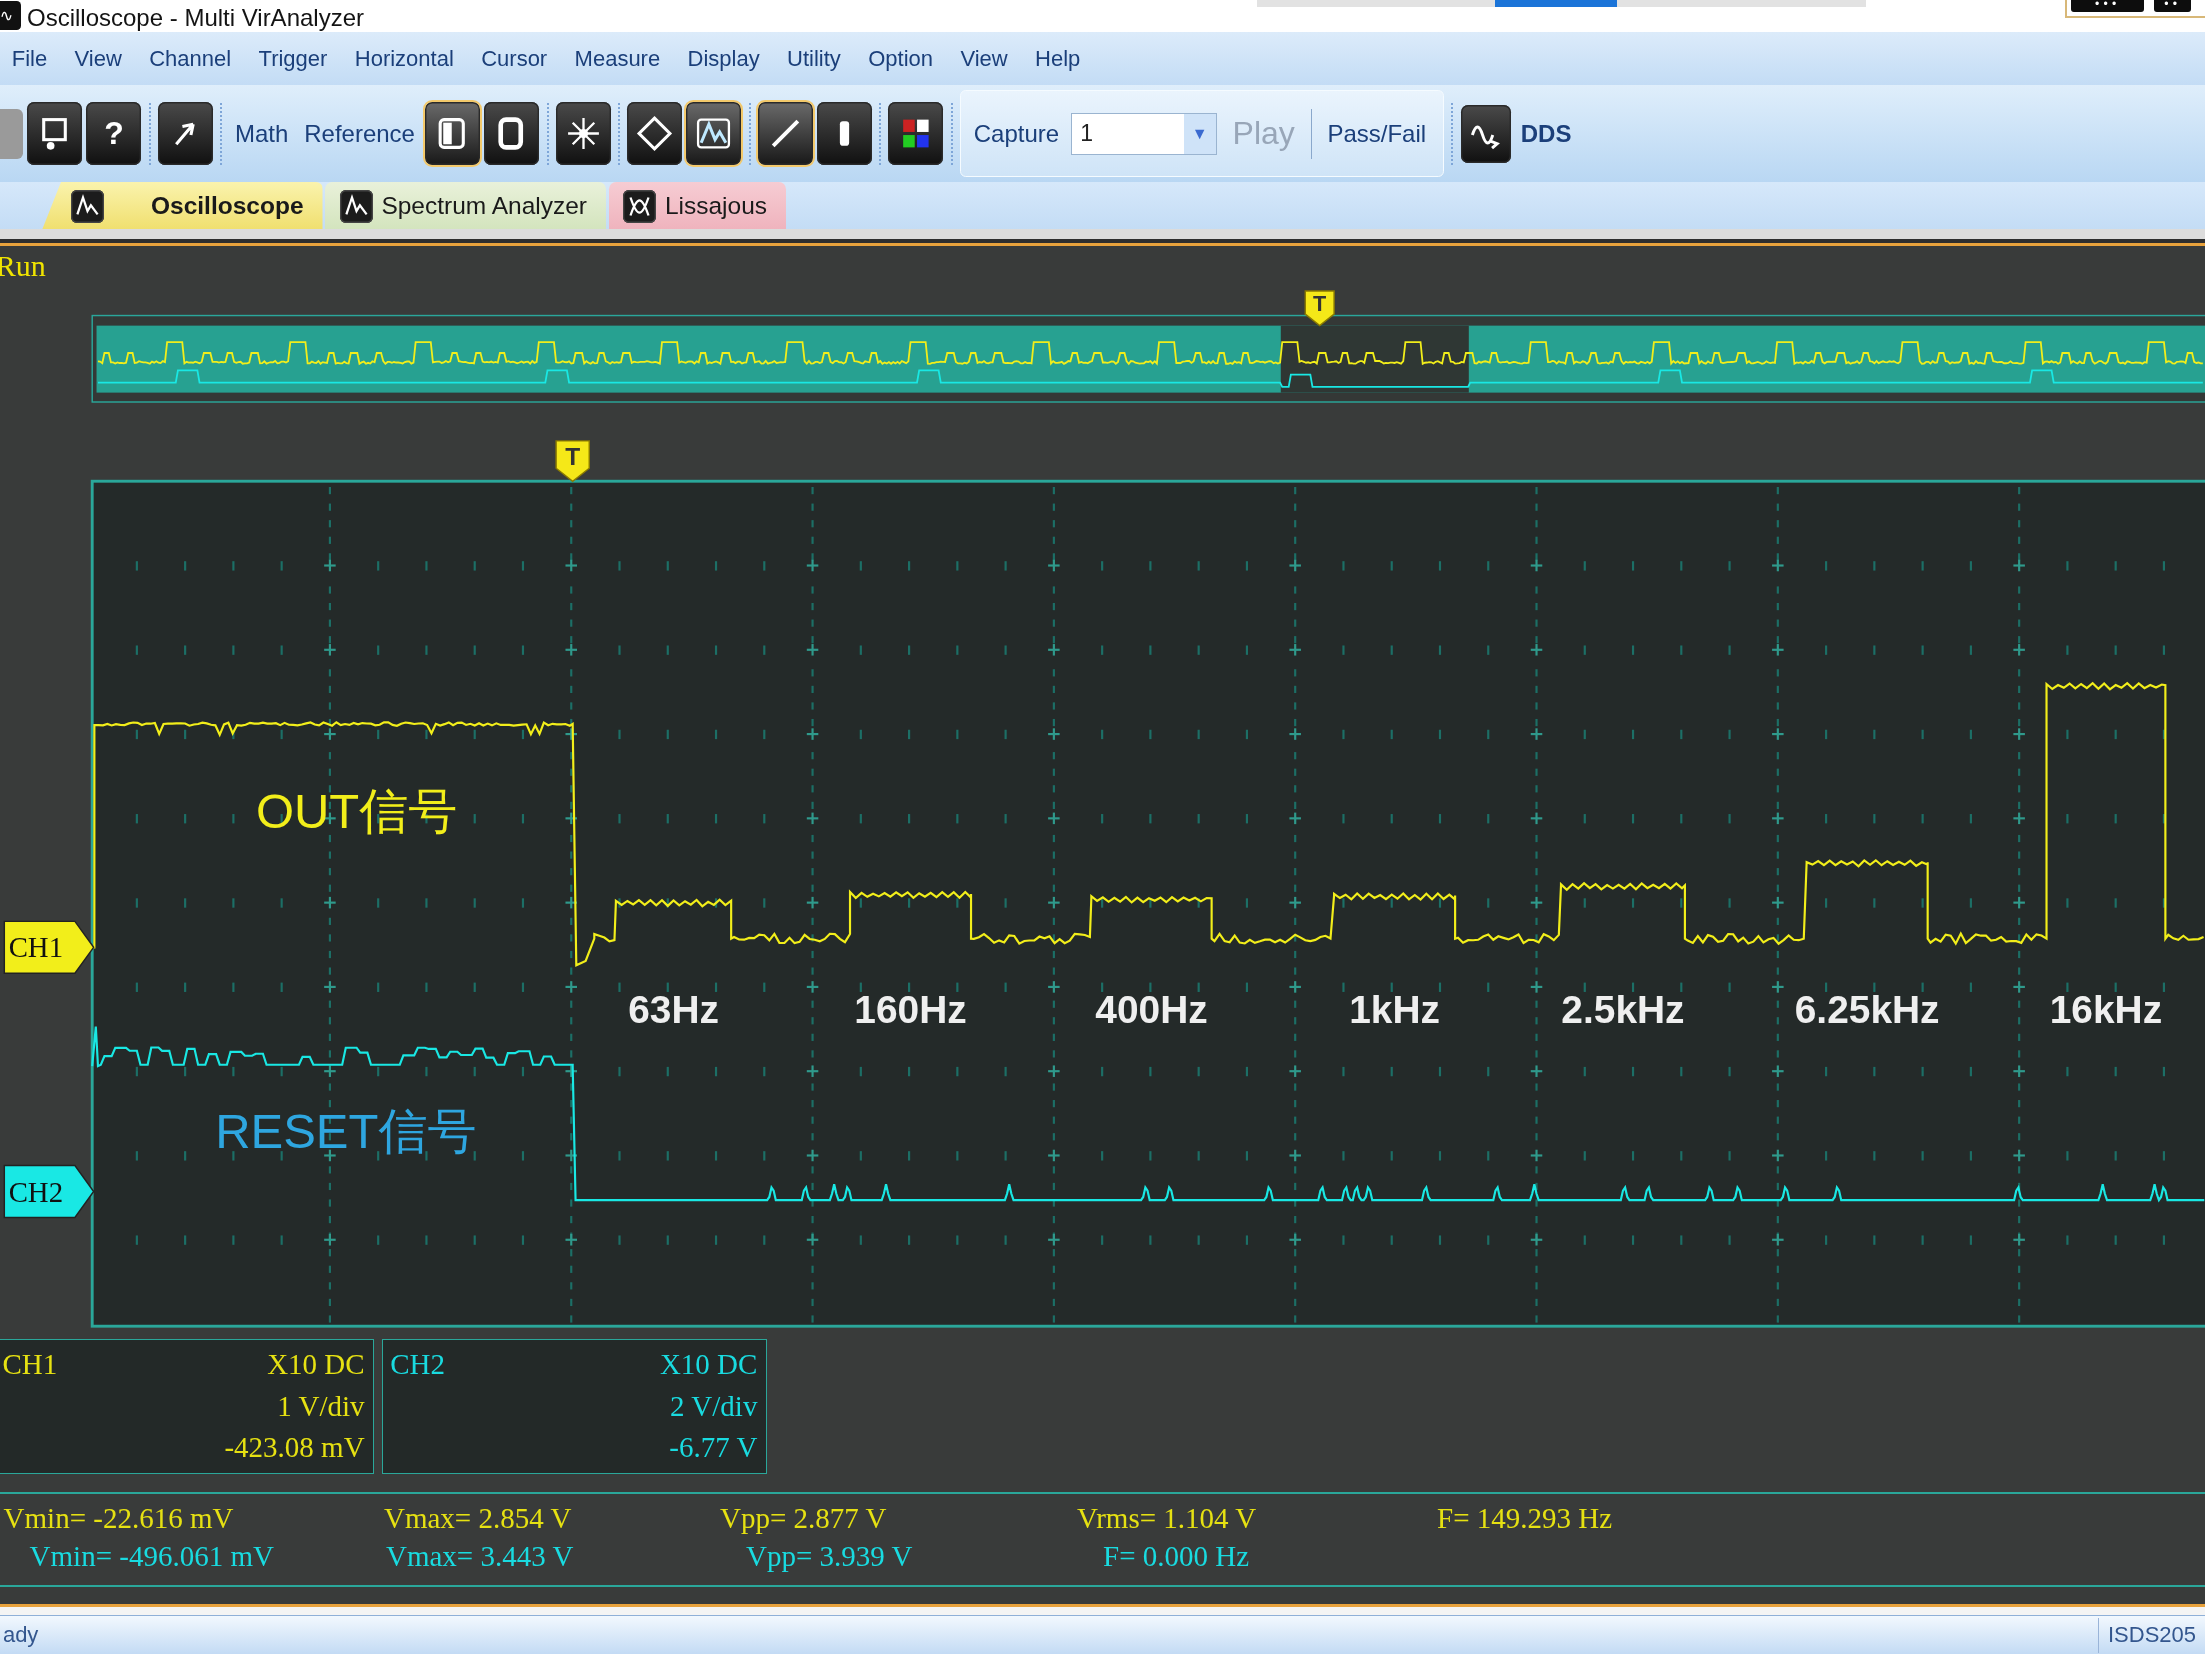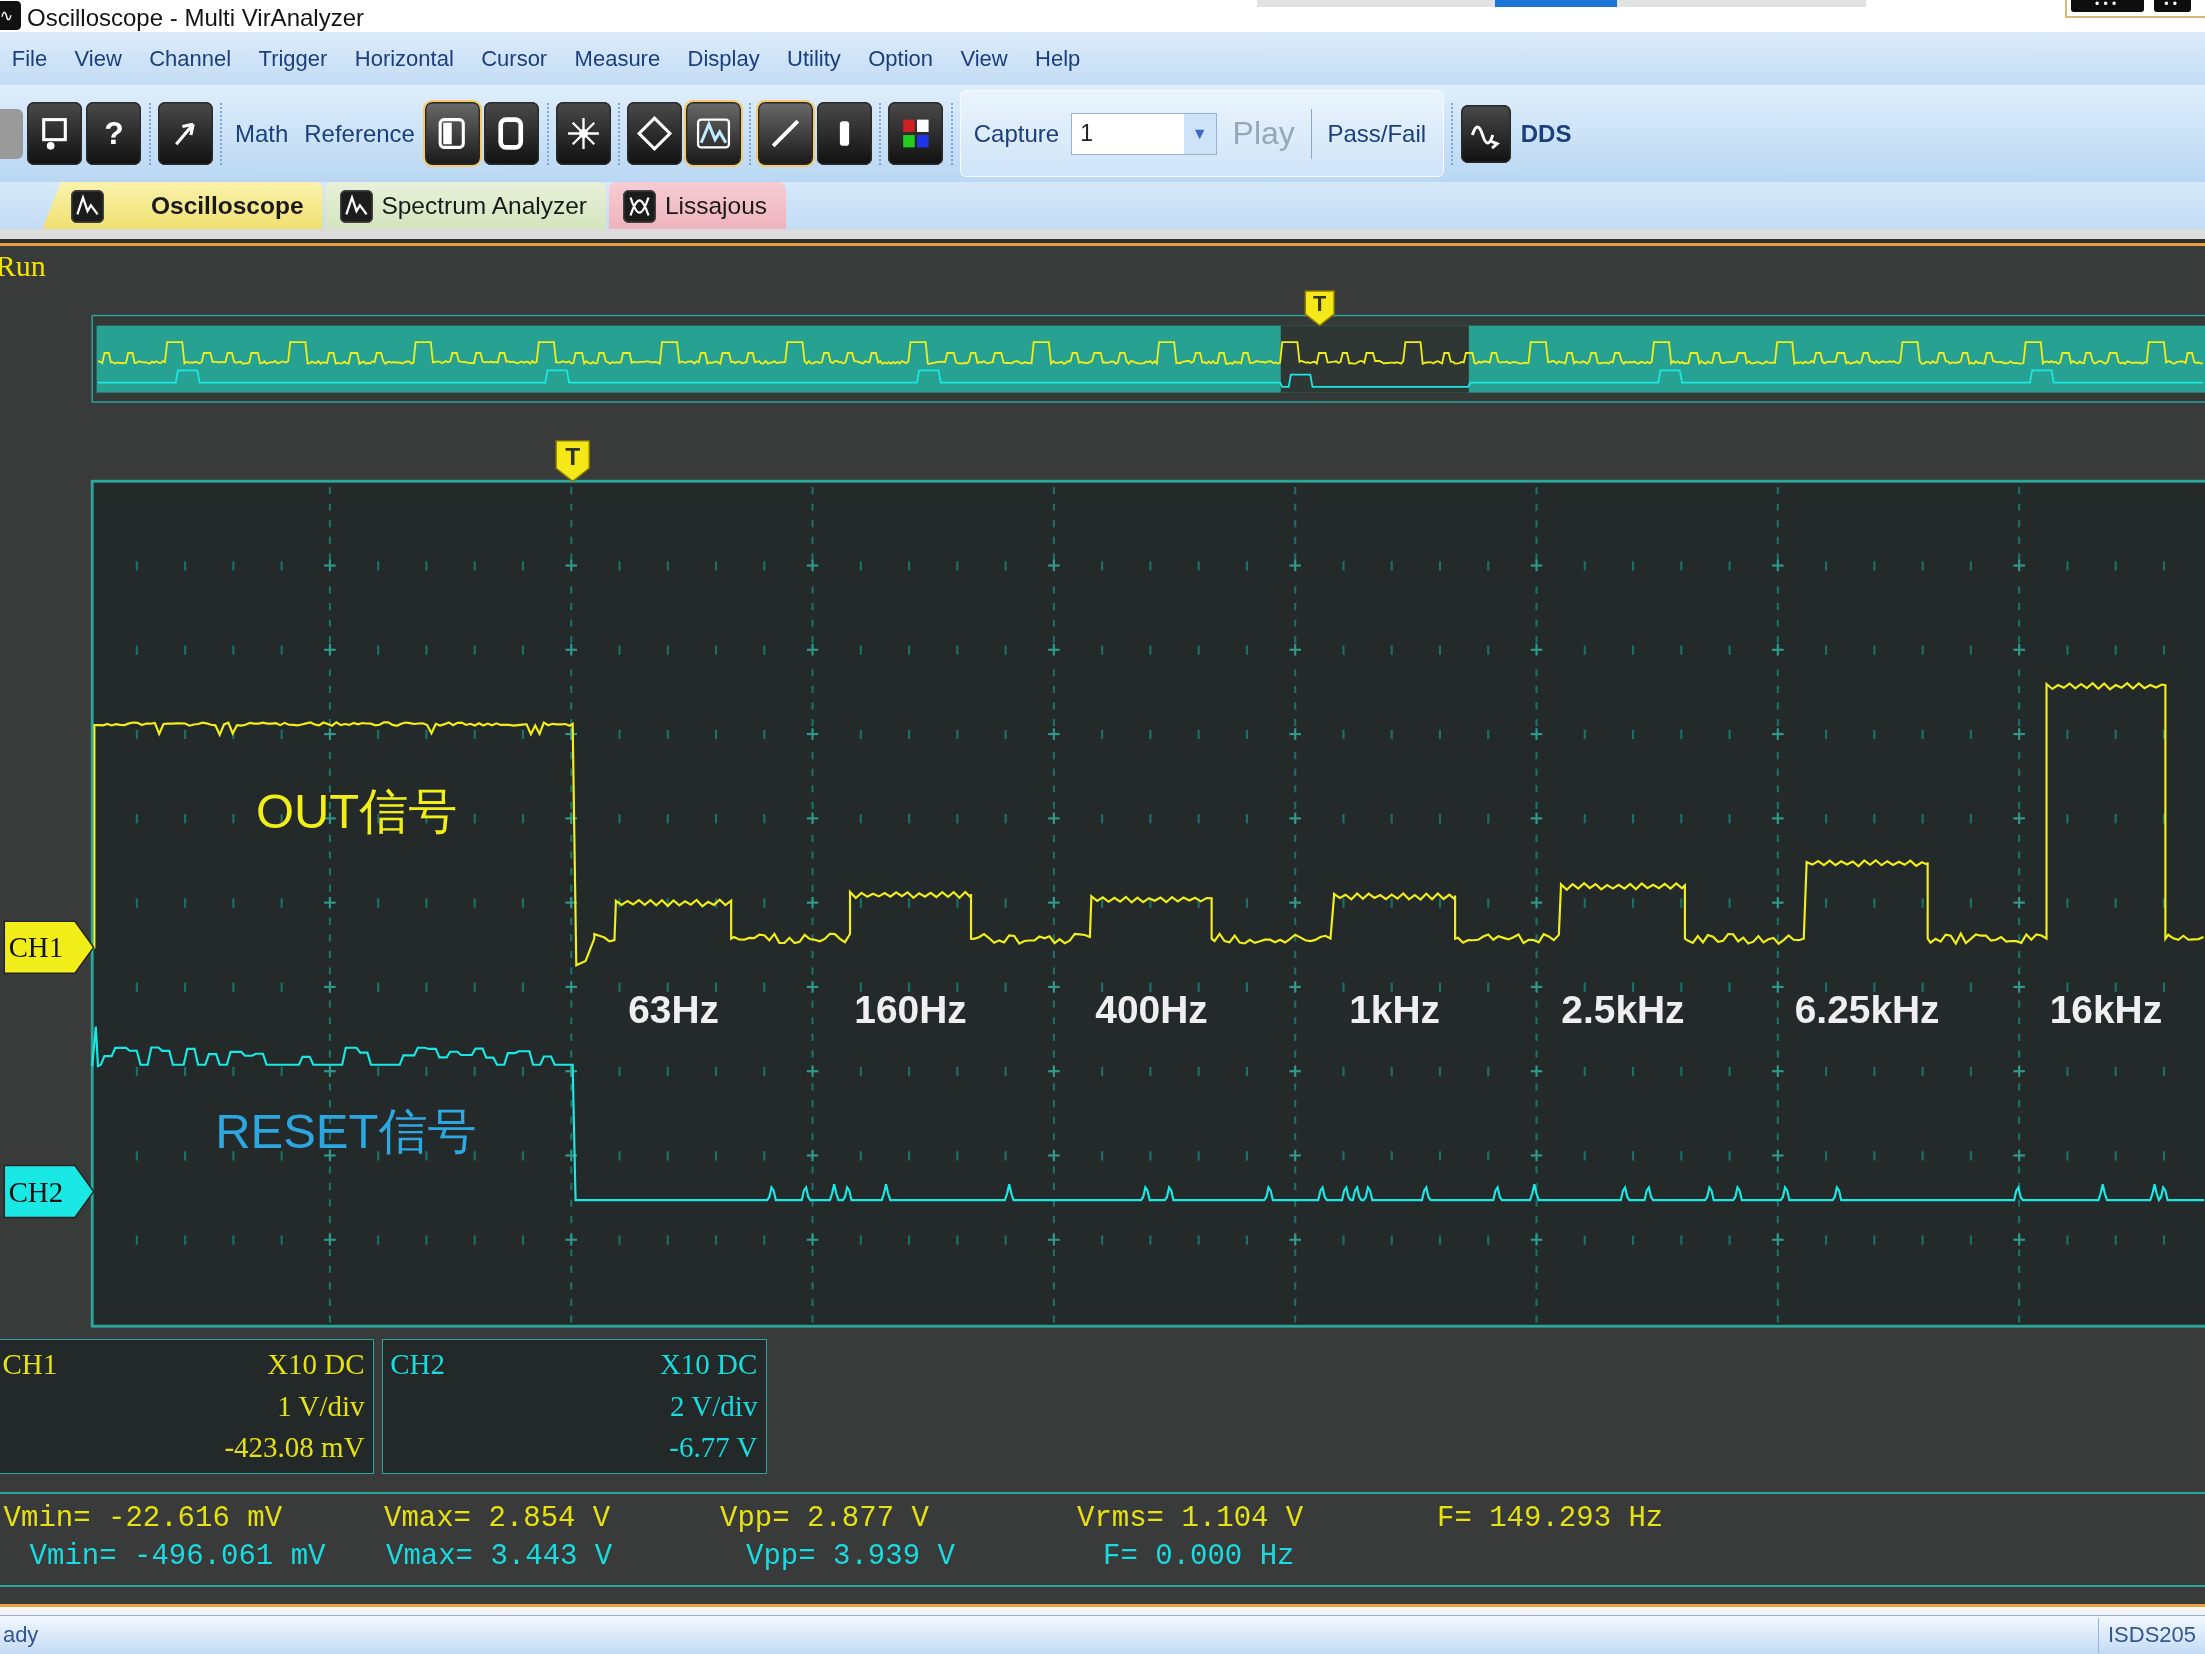--- a/index.html
+++ b/index.html
@@ -76,21 +76,21 @@
   .ch-box .nm{position:absolute;left:7.2px;top:2.9px;}
   .ch-box .r1{position:absolute;right:8.6px;top:2.9px;}
   .ch-box .r2{position:absolute;right:8.6px;top:45px;}
   .ch-box .r3{position:absolute;right:8.6px;top:86px;}
   .ch1-col{color:#e6e112;}
   .ch2-col{color:#19dbe0;}
   .sep-teal{left:0;width:2205px;height:2.2px;background:#2aa79a;}
 
   
   .meas-row{left:0;width:2205px;height:36px;font-family:"Liberation Serif",serif;font-size:29px;}
-  .meas-row span{position:absolute;white-space:nowrap;font-family:Liberation Mono, monospace;}
+  .meas-row span{position:absolute;white-space:nowrap;}
 
   
   .orangeline-bot{left:0;top:1604px;width:2205px;height:3.6px;background:#e8a23c;}
   .whiteband{left:0;top:1607px;width:2205px;height:8px;background:#f4f4f4;}
   .statusbar{left:0;top:1615px;width:2205px;height:39px;
              background:linear-gradient(#f2f8fe,#c2daf4);border-top:1.4px solid #8fb0d8;}
   .status-left{left:2.9px;top:1622px;font-size:22px;color:#33568e;}
   .status-div{left:2098px;top:1618px;width:1.4px;height:35px;background:#9ab4d8;}
   .status-right{left:2108px;top:1622px;font-size:22px;color:#33568e;white-space:nowrap;}
 

